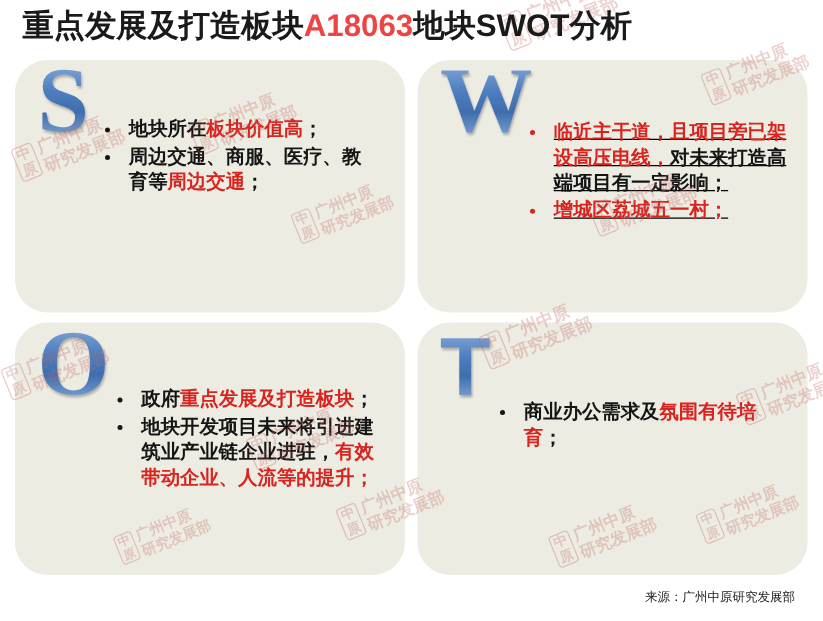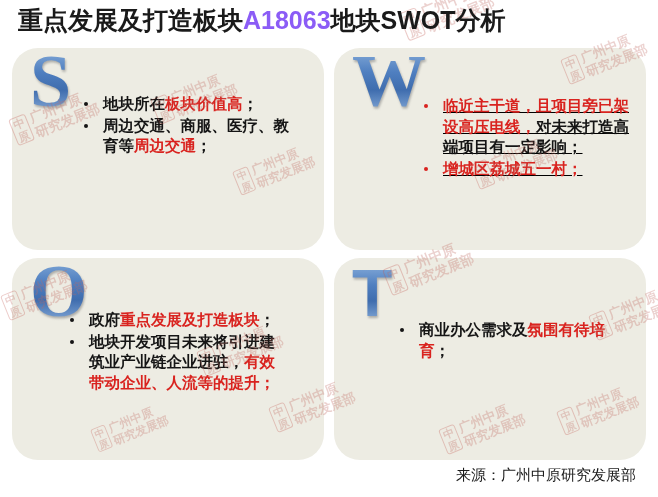--- a/index.html
+++ b/index.html
@@ -17,21 +17,21 @@
     position:absolute;
     left:18px; top:4px;
     font-family:"Liberation Sans","DejaVu Sans",sans-serif;
     font-size:25px;
     font-weight:bold;
     color:#1a1a1a;
     letter-spacing:0px;
     white-space:nowrap;
     z-index:5;
   }
-  #title .hl{ color:#8b5cf6; }
+  #title .hl{ color:#ef4444; }
 
   
   #grid{
     position:absolute;
     left:12px; top:48px;
     width:634px; height:412px;
     display:grid;
     grid-template-columns:1fr 1fr;
     grid-template-rows:1fr 1fr;
     column-gap:10px;
@@ -92,28 +92,28 @@
     width:4px;height:4px;
     border-radius:50%;
     background:#151515;
   }
   .points.redbul li::before{ background:#d9231f; }
   .points li .r{ color:#d9231f; }
   #grid .quad .points{ position:absolute; }
   .quad .points{ top:auto; }
   .q-s .points{ left:70px; top:46px;  width:215px; }
   .q-w .points{ left:88px; top:48px;  width:218px;text-decoration:underline; }
-  .q-o .points{ left:56px; top:52px;  width:218px; }
+  .q-o .points{ left:80px; top:52px;  width:218px; }
   .q-t .points{ left:64px; top:62px;  width:218px; }
 
   
   #footer{
     position:absolute;
     right:22px; bottom:12px;
-    font-size:15px;
+    font-size:10px;
     color:#1a1a1a;
     font-family:"Liberation Sans","DejaVu Sans",sans-serif;
     z-index:6;
   }
 
   
   .wm{
     position:absolute;
     color:#c06a62;
     opacity:.30;

